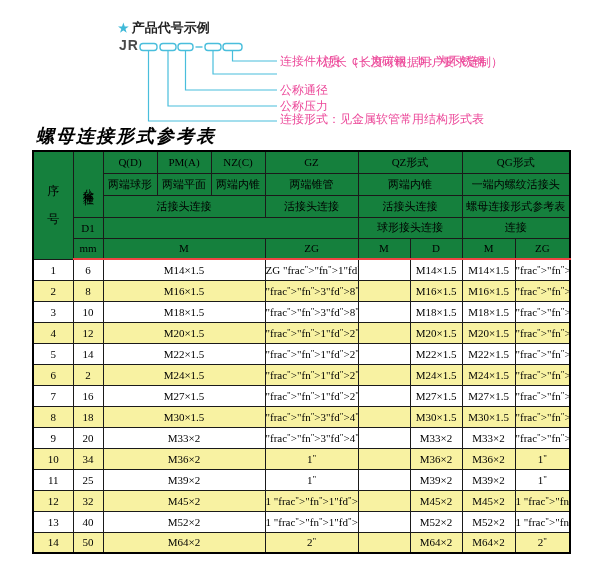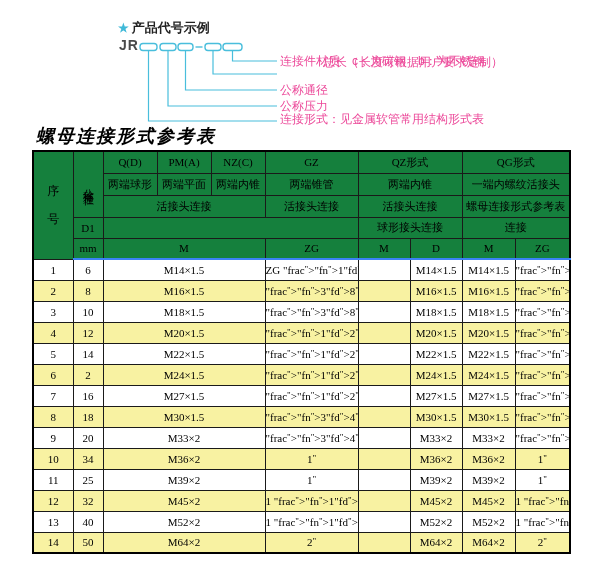--- a/index.html
+++ b/index.html
@@ -41,21 +41,21 @@
     font-family:"Liberation Serif",serif;font-size:11px;color:#000;
     border:2px solid #000;
   }
   table.ref th, table.ref td{
     border:1px solid #1a1a1a;text-align:center;vertical-align:middle;
     padding:0;font-weight:normal;overflow:hidden;white-space:nowrap;
   }
   thead th{background:#15803d;}
   thead tr{height:22px;}
   thead tr.hr4, thead tr.hr5{height:21px;padding-left:42px;}
-  thead tr.hr5 th{border-bottom:2px solid #3b82f6;}
+  thead tr.hr5 th{border-bottom:2px solid #ef4444;}
   tbody tr{height:21px;background:#ffffff;}
   tbody tr.alt{background:#f8f2a2;}
   
   .vt{
     writing-mode:vertical-lr;text-orientation:upright;
     margin:0 auto;line-height:1;display:inline-block;
   }
   .vt-serial{letter-spacing:30px;font-size:12px;}
   .vt-dn{letter-spacing:2px;font-size:11px;}
   .dq{font-size:9px;vertical-align:20%;}

